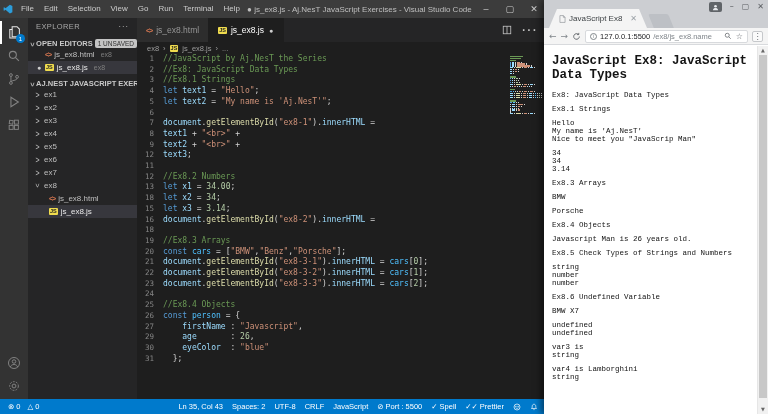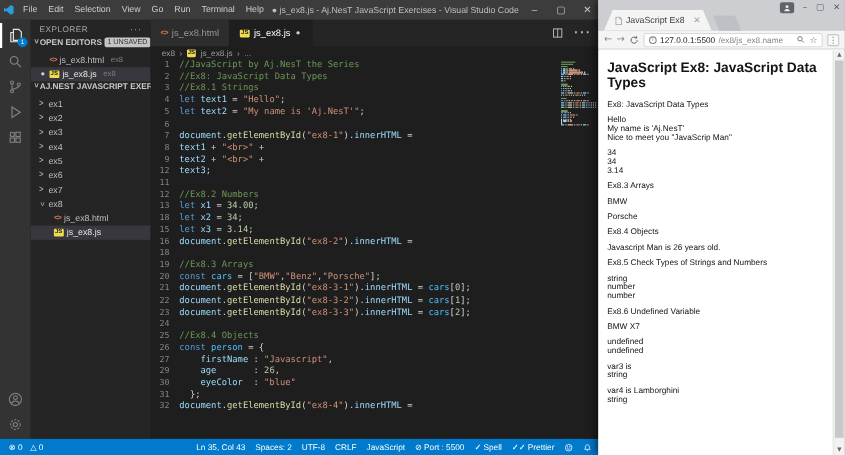--- a/index.html
+++ b/index.html
@@ -20,21 +20,21 @@
   .vs-main{position:absolute;top:18px;bottom:15px;left:0;width:546px;display:flex;overflow:hidden}
   .activitybar{width:28px;background:#333;display:flex;flex-direction:column;align-items:center;padding-top:3px}
   .ab-icon{width:28px;height:23px;display:flex;align-items:center;justify-content:center;position:relative;opacity:.55}
   .ab-icon.active{opacity:1;box-shadow:inset 2px 0 0 #fff}
   .ab-badge{position:absolute;right:3px;bottom:1px;background:#007ACC;color:#fff;font-size:6px;min-width:9px;height:9px;border-radius:50%;display:flex;align-items:center;justify-content:center}
   .ab-bottom{margin-top:auto;display:flex;flex-direction:column;align-items:center;padding-bottom:2px}
 
   .sidebar{width:109px;background:#252526;color:#BFBFBF;font-size:8px;overflow:hidden;white-space:nowrap}
   .sb-header{height:16px;display:flex;align-items:center;padding:0 8px;color:#A8A8A8;font-size:7.5px;letter-spacing:.4px}
   .sb-header .dots{margin-left:auto;letter-spacing:1px;color:#BBB}
-  .sec-head{height:14px;display:flex;align-items:flex-start;font-weight:bold;color:#C9C9C9;font-size:7.5px;padding:0 4px 0 2px;gap:2px}
+  .sec-head{height:14px;display:flex;align-items:flex-end;font-weight:bold;color:#C9C9C9;font-size:7.5px;padding:0 4px 0 2px;gap:2px}
   .badge-unsaved{margin-left:auto;background:#C4C4C4;color:#333;font-size:6.5px;font-weight:normal;padding:0 3px;border-radius:2px;line-height:9px}
   .chev{display:inline-block;width:7px;font-size:7px;color:#C0C0C0;text-align:center;transform:scaleY(1.2)}
   .chev.open{transform:rotate(90deg)}
   .sb-row{height:13px;display:flex;align-items:center;gap:3px;padding-left:15px}
   .sb-row.active{background:#37373D;color:#E8E8E8}
   .sb-row .suffix{color:#7E7E7E;font-size:7px;margin-left:3px}
   .dirty-dot{color:#CFCFCF;font-size:7px;width:6px;text-align:center}
   .oe-row{padding-left:8px}
   .tree-folder{padding-left:6px}
   .tree-file{padding-left:21px}
@@ -76,21 +76,21 @@
   .b-tab-close{margin-left:auto;color:#9AA0A6;font-size:8px}
   .b-newtab{position:absolute;bottom:0;left:107px;width:20px;height:14px;background:#BDC0C5;transform:skewX(22deg);border-radius:2px 2px 0 0}
   .b-toolbar{height:17px;background:#F4F4F4;display:flex;align-items:center;gap:4px;padding:0 5px;border-bottom:1px solid #D8DADD}
   .nav-ic{color:#80868B;font-size:9px;line-height:9px;font-family:"DejaVu Sans",sans-serif}
   .addrbar{flex:1;min-width:0;height:13px;background:#fff;border:1px solid #D8DADD;border-radius:2px;display:flex;align-items:center;gap:3px;padding:0 4px;font-size:7.5px;white-space:nowrap;overflow:hidden}
   .info-ic{width:7px;height:7px;border:1px solid #80868B;border-radius:50%;color:#80868B;font-size:5px;line-height:5px;display:flex;align-items:center;justify-content:center;flex:0 0 auto}
   .url-host{color:#202124}
   .url-path{color:#80868B;overflow:hidden;text-overflow:ellipsis}
   .addr-right{margin-left:auto;display:flex;gap:4px;align-items:center;color:#5F6368}
   .menu-btn{width:11px;height:11px;border:1px solid #C6C8CB;border-radius:2px;background:#FAFAFA;color:#5F6368;display:flex;align-items:center;justify-content:center;font-size:8px;font-family:"DejaVu Sans",sans-serif}
-  .b-page{position:absolute;top:46px;left:0;right:11px;bottom:0;background:#fff;padding:6px 4px 0 8px;font-family:Liberation Sans, sans-serif;color:#141414;overflow:hidden}
+  .b-page{position:absolute;top:46px;left:0;right:11px;bottom:0;background:#fff;padding:6px 4px 0 8px;font-family:Liberation Mono, monospace;color:#141414;overflow:hidden}
   .b-h{font-size:12.5px;font-weight:bold;margin:2px 0 9px}
   .b-p{font-size:7.5px;line-height:8px;margin-bottom:6px}
   .b-scroll{position:absolute;top:46px;right:0;bottom:0;width:11px;background:#F1F1F1;border-left:1px solid #E6E6E6}
   .b-thumb{position:absolute;left:1px;right:1px;top:9px;bottom:16px;background:#C8C8C8}
   .b-sarr{position:absolute;left:0;right:0;text-align:center;font-size:5px;color:#666;font-family:"DejaVu Sans",sans-serif}
   svg{display:block}
 </style>
 </head>
 <body>
 
@@ -386,24 +386,20 @@
                 <span class="ln">29</span>
                 <span class="lc"><span class="tk-p">    </span><span class="tk-v">age</span><span class="tk-o">       : </span><span class="tk-n">26</span><span class="tk-p">,</span></span>
               </div>
               <div class="code-line">
                 <span class="ln">30</span>
                 <span class="lc"><span class="tk-p">    </span><span class="tk-v">eyeColor</span><span class="tk-o">  : </span><span class="tk-s">"blue"</span></span>
               </div>
               <div class="code-line">
                 <span class="ln">31</span>
                 <span class="lc"><span class="tk-p">  };</span></span>
-              </div>
-              <div class="code-line">
-                <span class="ln">32</span>
-                <span class="lc"><span class="tk-v">document</span><span class="tk-p">.</span><span class="tk-f">getElementById</span><span class="tk-p">(</span><span class="tk-s">"ex8-4"</span><span class="tk-p">).</span><span class="tk-v">innerHTML</span><span class="tk-o"> =</span></span>
               </div>
             </div>
           <div class="minimap" id="minimap">
               <div class="mm-line">
                 <span class="mm-seg tk-cm" style="width: 12.92px;"></span>
               </div>
               <div class="mm-line">
                 <span class="mm-seg tk-cm" style="width: 10.64px;"></span>
               </div>
               <div class="mm-line">
@@ -716,20 +712,21 @@
               </svg>
             </span>
           <span style="font-family:'DejaVu Sans',sans-serif;font-size:8px">☆</span>
         </span>
       </span>
       <span class="menu-btn">⋮</span>
     </div>
     <div class="b-page" id="bpage">
       <div class="b-h">JavaScript Ex8: JavaScript Data Types</div>
     <div class="b-p">Ex8: JavaScript Data Types</div>
+        <div class="b-p">Ex8.1 Strings</div>
         <div class="b-p">Hello<br>My name is 'Aj.NesT'<br>Nice to meet you "JavaScrip Man"</div>
         <div class="b-p">34<br>34<br>3.14</div>
         <div class="b-p">Ex8.3 Arrays</div>
         <div class="b-p">BMW</div>
         <div class="b-p">Porsche</div>
         <div class="b-p">Ex8.4 Objects</div>
         <div class="b-p">Javascript Man is 26 years old.</div>
         <div class="b-p">Ex8.5 Check Types of Strings and Numbers</div>
         <div class="b-p">string<br>number<br>number</div>
         <div class="b-p">Ex8.6 Undefined Variable</div>

